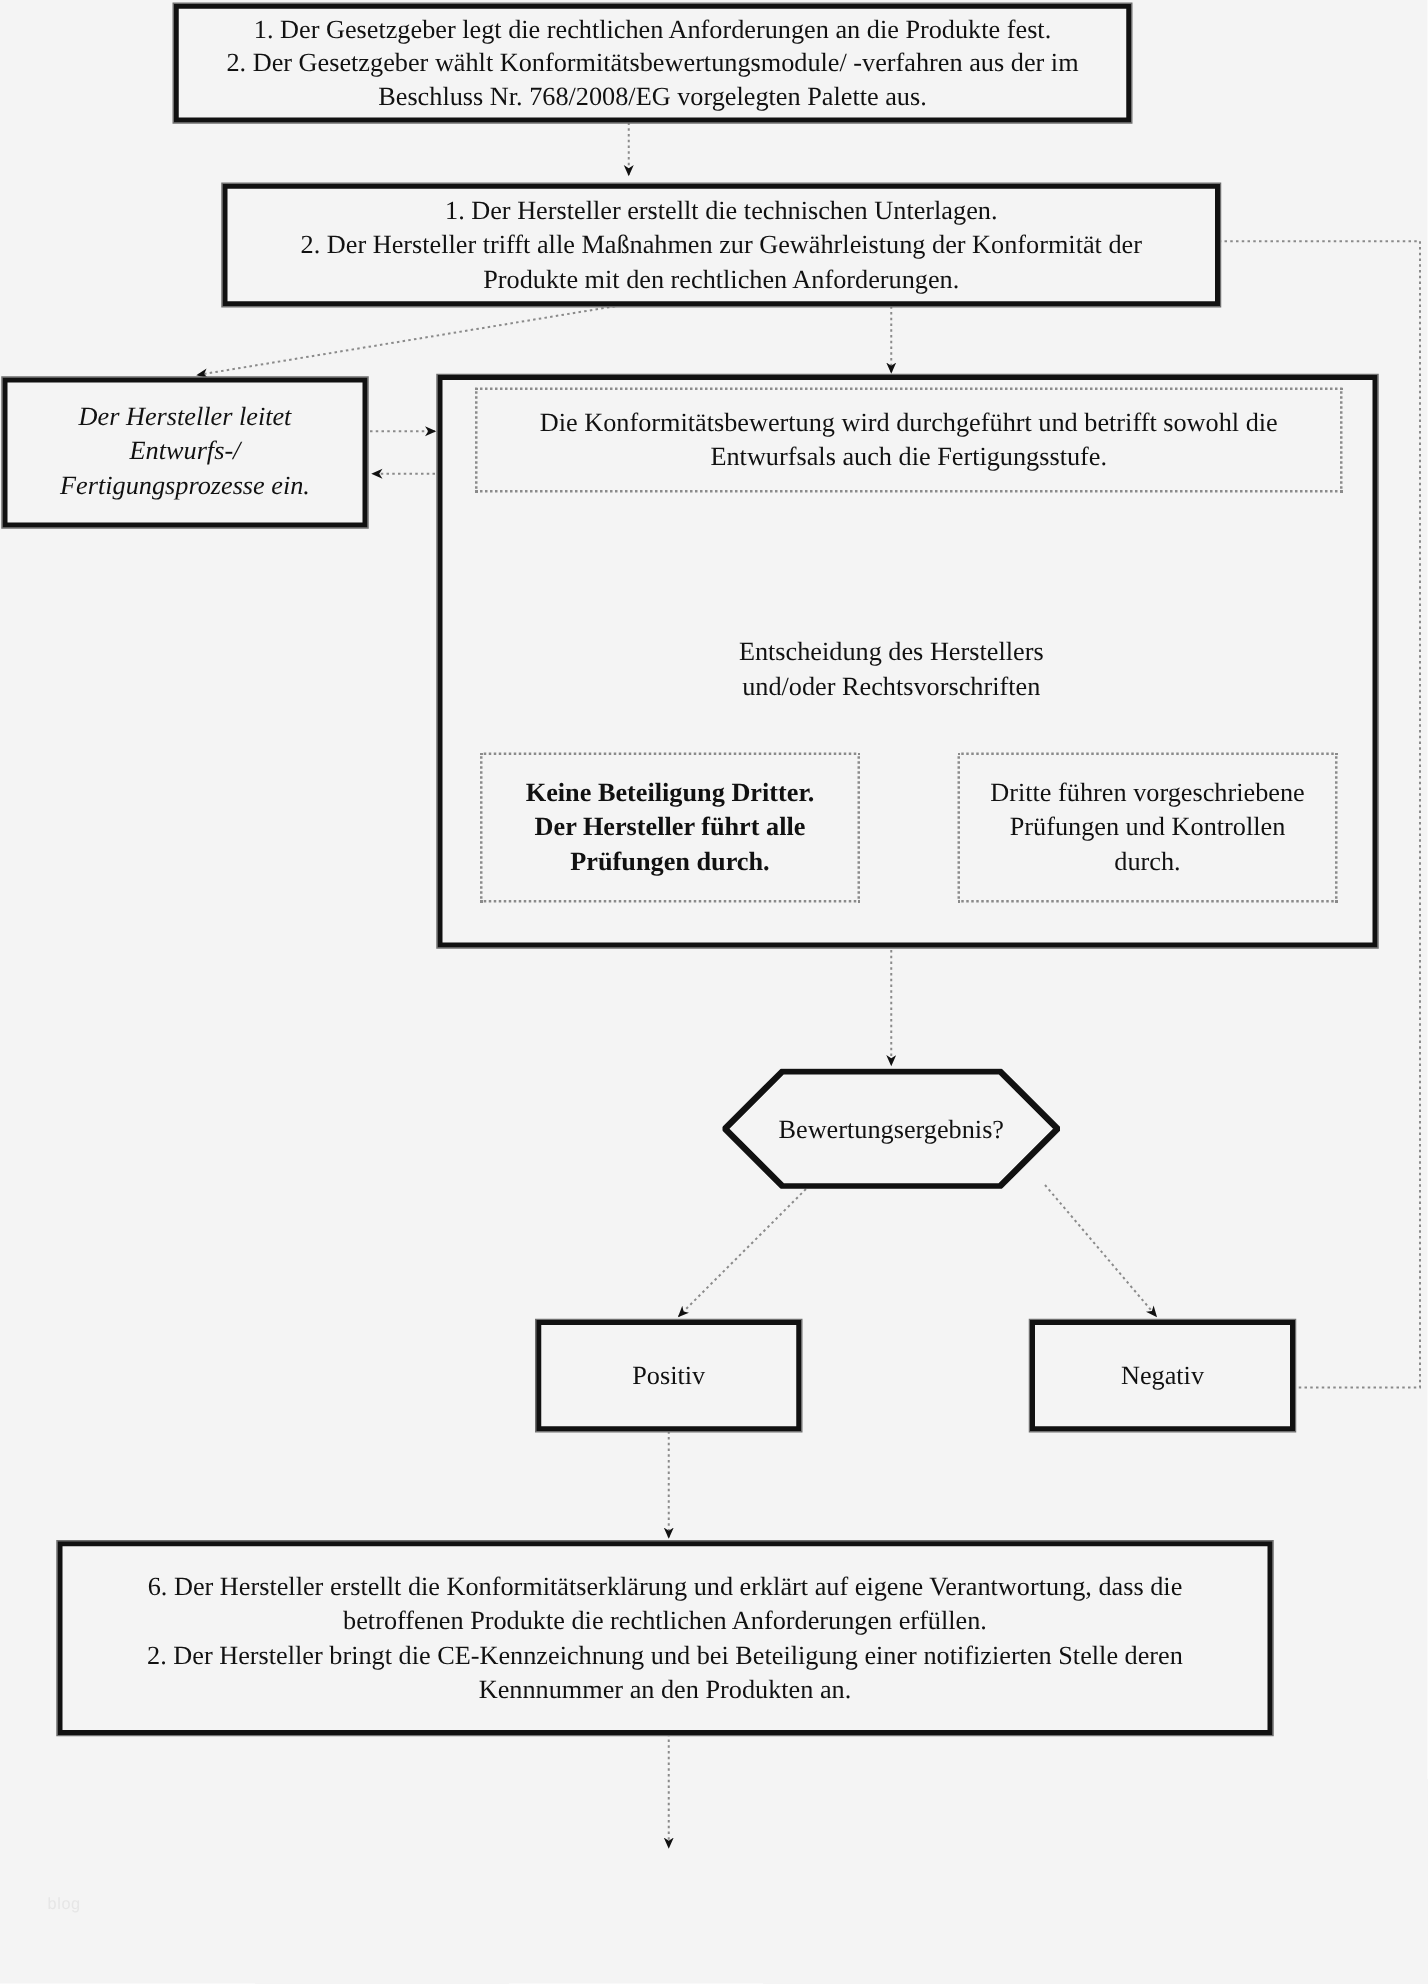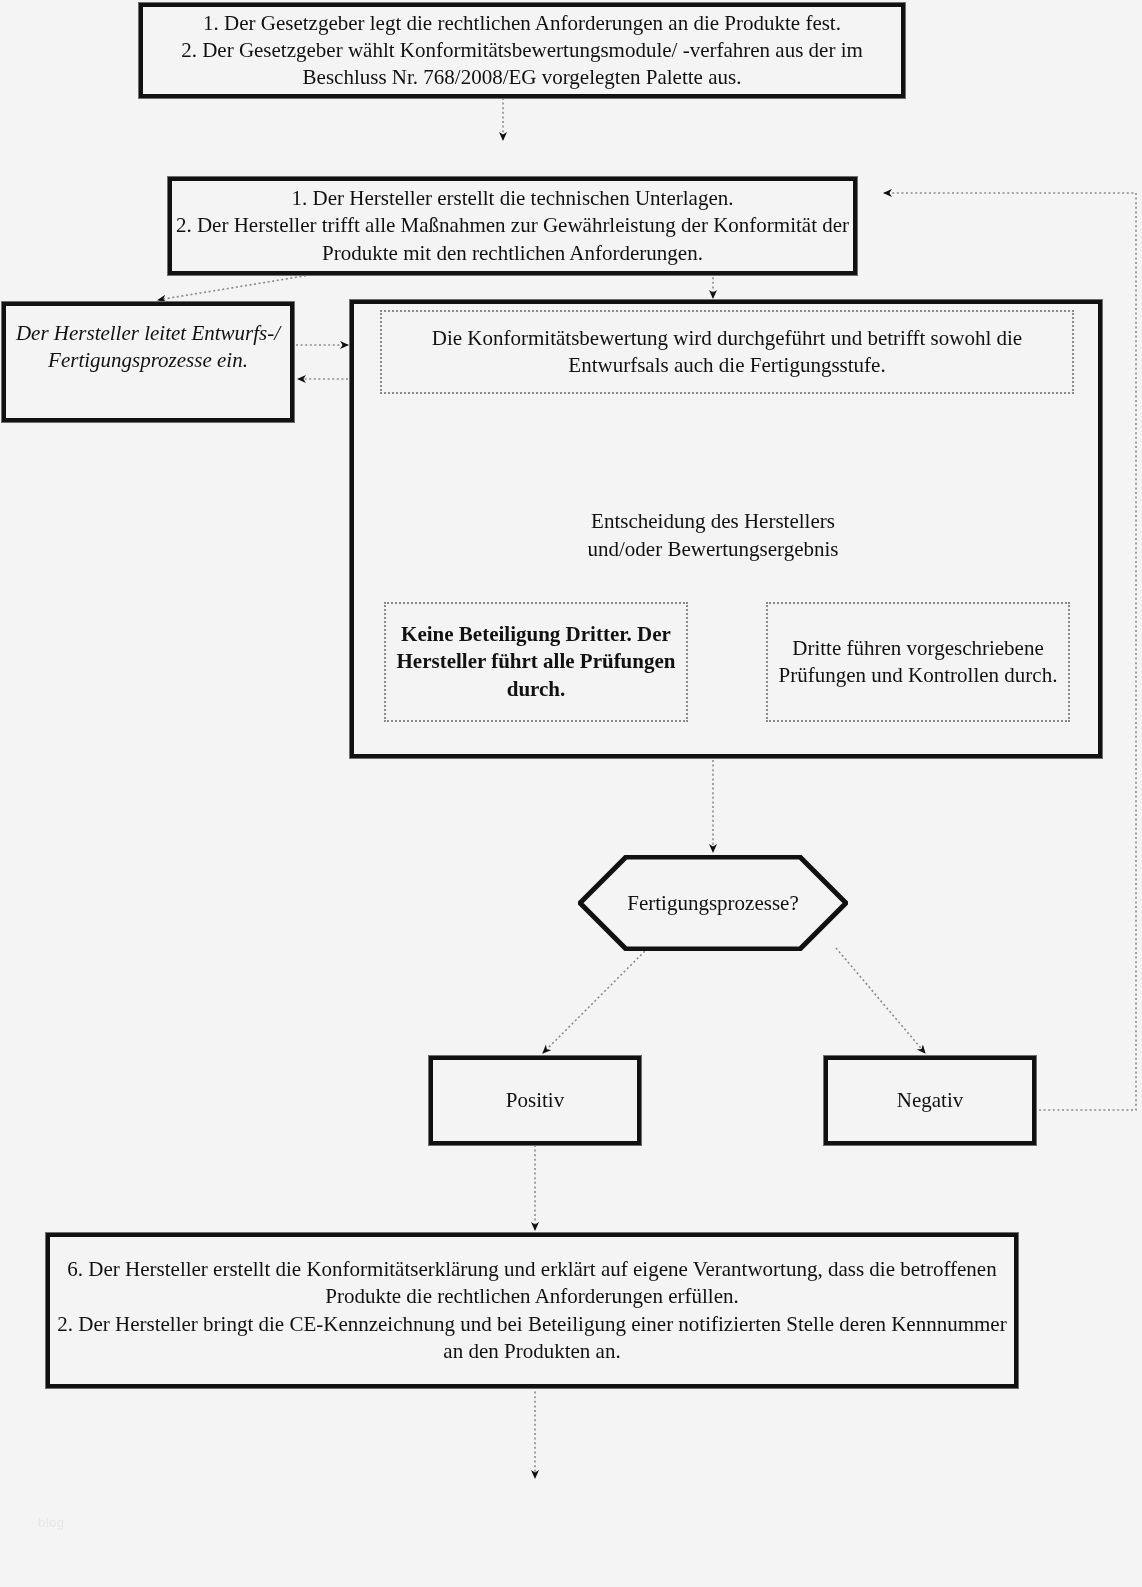--- a/index.html
+++ b/index.html
@@ -40,21 +40,21 @@
   }
   
   .box-dotted {
     border: 2px dotted #8a8a8a;
   }
   .txt {
     display: block;
     width: 100%;
     line-height: 1.30;
     white-space: pre-line;
-    padding: 0 0;
+    padding: 0 20px;
     box-sizing: border-box;
   }
   .f21 { font-size: 21px; }
 
   
   .hexagon {
     position: absolute;
     display: flex;
     align-items: center;
     justify-content: center;
@@ -127,51 +127,51 @@
 
       <path d="M1039,1110 L1136,1110 L1136,193 L884,193" marker-end="url(#ah)"></path>
     </g>
   </svg>
 
   <div class="node box-heavy" style="left:139px; top:3px; width:766px; height:95px;">
     <span class="txt f21">1.    Der Gesetzgeber legt die rechtlichen Anforderungen an die Produkte fest.
 2.    Der Gesetzgeber wählt Konformitätsbewertungsmodule/ -verfahren aus der im Beschluss Nr. 768/2008/EG vorgelegten Palette aus.</span>
   </div>
 
-  <div class="node box-heavy" style="left:168px; top:147px; width:689px; height:98px;margin-top:30px;">
+  <div class="node box-heavy" style="left:178px; top:147px; width:798px; height:98px;">
     <span class="txt f21">1.    Der Hersteller erstellt die technischen Unterlagen.
 2.    Der Hersteller trifft alle Maßnahmen zur Gewährleistung der Konformität der Produkte mit den rechtlichen Anforderungen.</span>
   </div>
 
   <div class="node box-heavy" style="left:2px; top:302px; width:292px; height:120px; align-items:flex-start; padding-top:14px;font-style:italic;">
     <span class="txt f21">Der Hersteller leitet Entwurfs-/ Fertigungsprozesse ein.</span>
   </div>
 
   <div class="node box-heavy" style="left:350px; top:300px; width:752px; height:458px; align-items:flex-start; justify-content:flex-start;"></div>
 
   <div class="node box-dotted" style="left:380px; top:310px; width:694px; height:84px;">
     <span class="txt f21">Die Konformitätsbewertung wird durchgeführt und betrifft sowohl die Entwurfsals auch die Fertigungsstufe.</span>
   </div>
 
   <div class="triangle-label" style="left:533px; top:508px; width:360px;">Entscheidung des Herstellers
-und/oder Bewertungsergebnis</div>
+und/oder Rechtsvorschriften</div>
 
   <div class="node box-dotted" style="left:384px; top:602px; width:304px; height:120px;font-weight:bold;">
     <span class="txt f21">Keine Beteiligung Dritter. Der Hersteller führt alle Prüfungen durch.</span>
   </div>
 
   <div class="node box-dotted" style="left:766px; top:602px; width:304px; height:120px;">
     <span class="txt f21">Dritte führen vorgeschriebene Prüfungen und Kontrollen durch.</span>
   </div>
 
   <div class="hexagon" style="left:578px; top:855px; width:270px; height:96px;">
     <svg width="270" height="96" viewBox="0 0 270 96" style="position:absolute;left:0;top:0;">
       <polygon points="48,2 222,2 268,48 222,94 48,94 2,48" fill="#f4f4f4" stroke="#111111" stroke-width="5"></polygon>
     </svg>
-    <span class="hex-label">Fertigungsprozesse?</span>
+    <span class="hex-label">Bewertungsergebnis?</span>
   </div>
 
   <div class="node box-heavy" style="left:429px; top:1056px; width:212px; height:89px;">
     <span class="txt f21">Positiv</span>
   </div>
 
   <div class="node box-heavy" style="left:824px; top:1056px; width:212px; height:89px;align-items:center;">
     <span class="txt f21">Negativ</span>
   </div>
 

